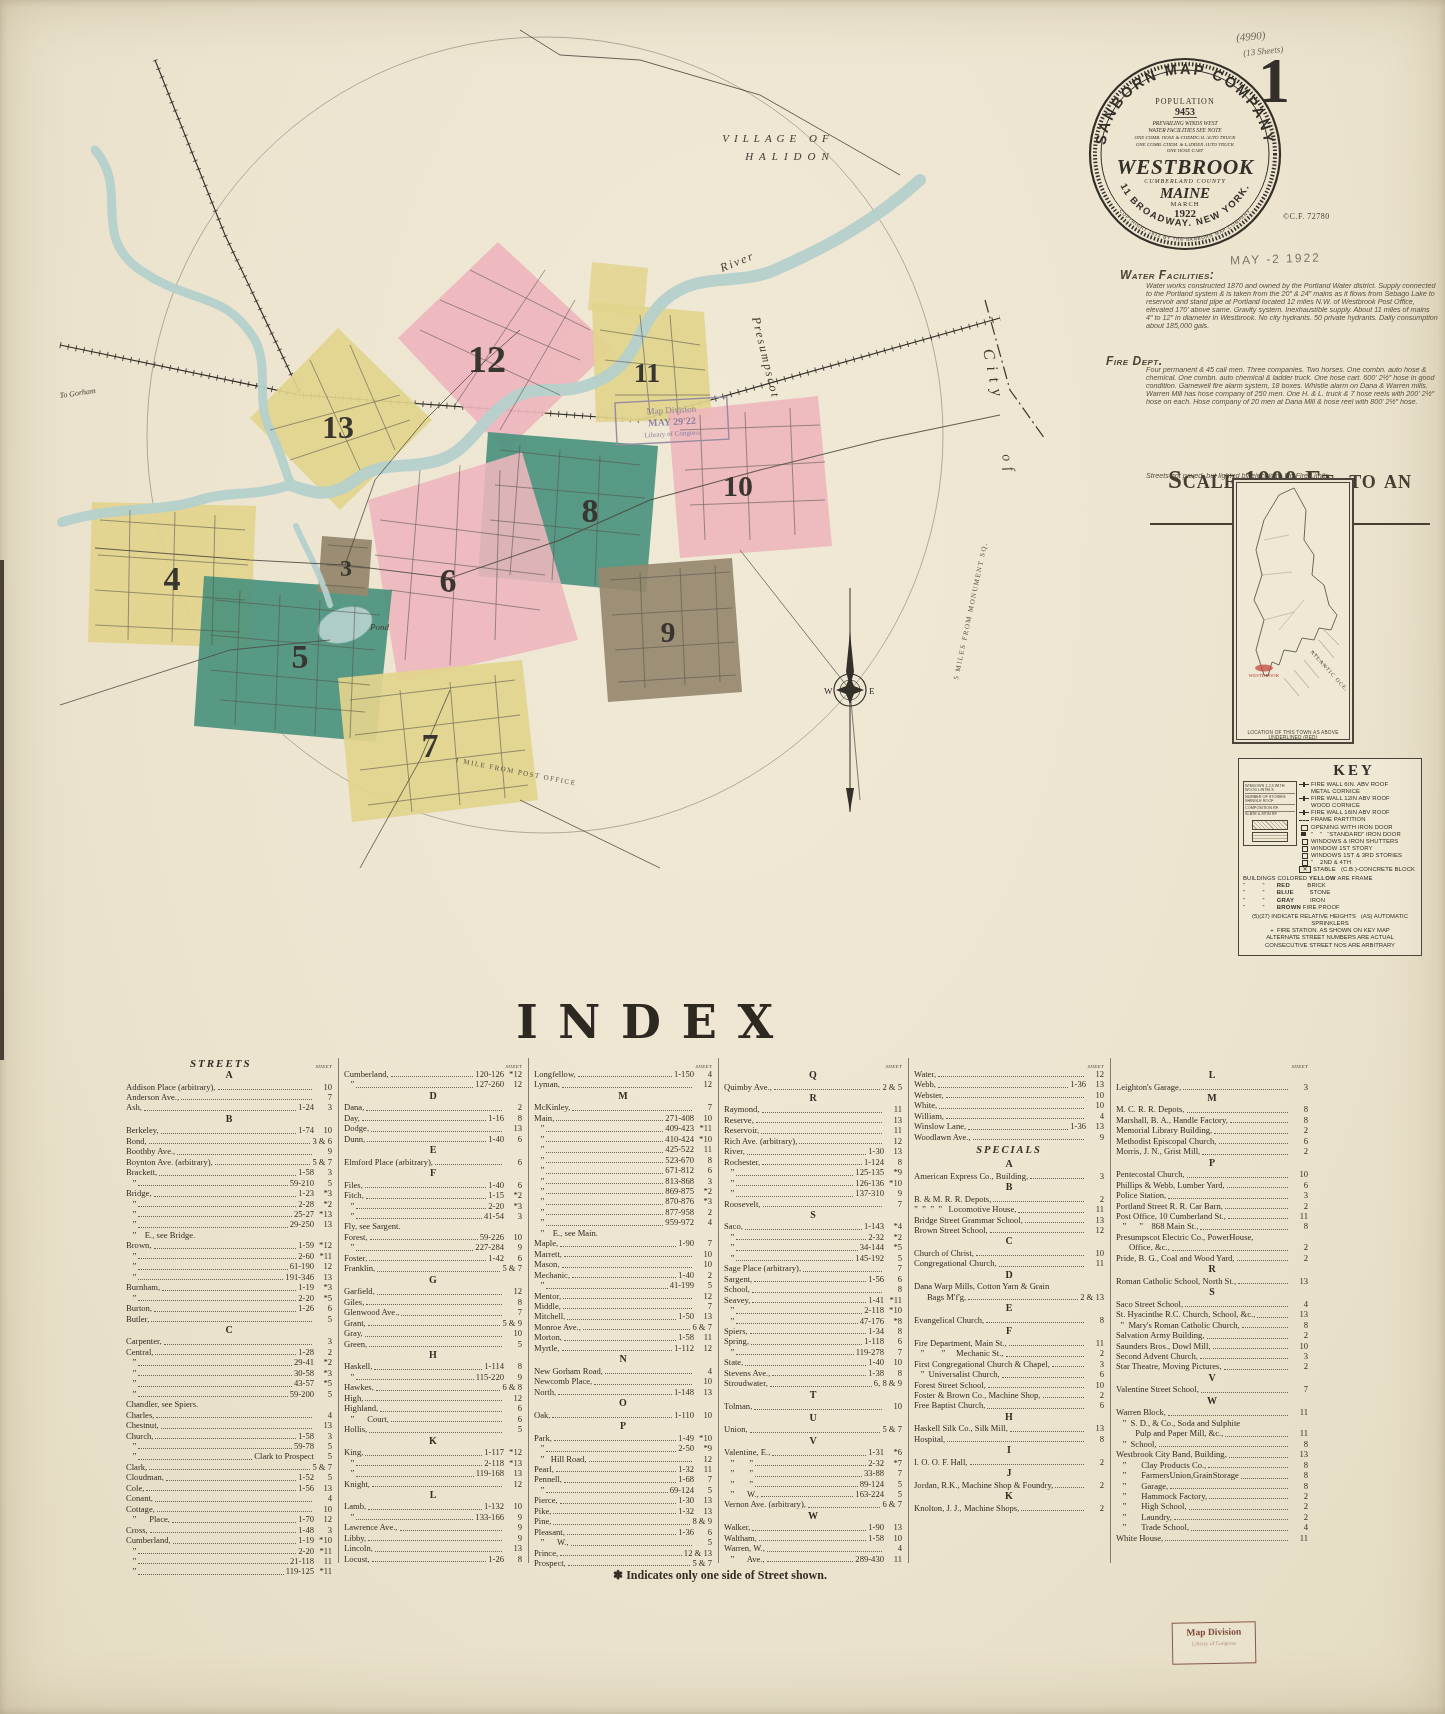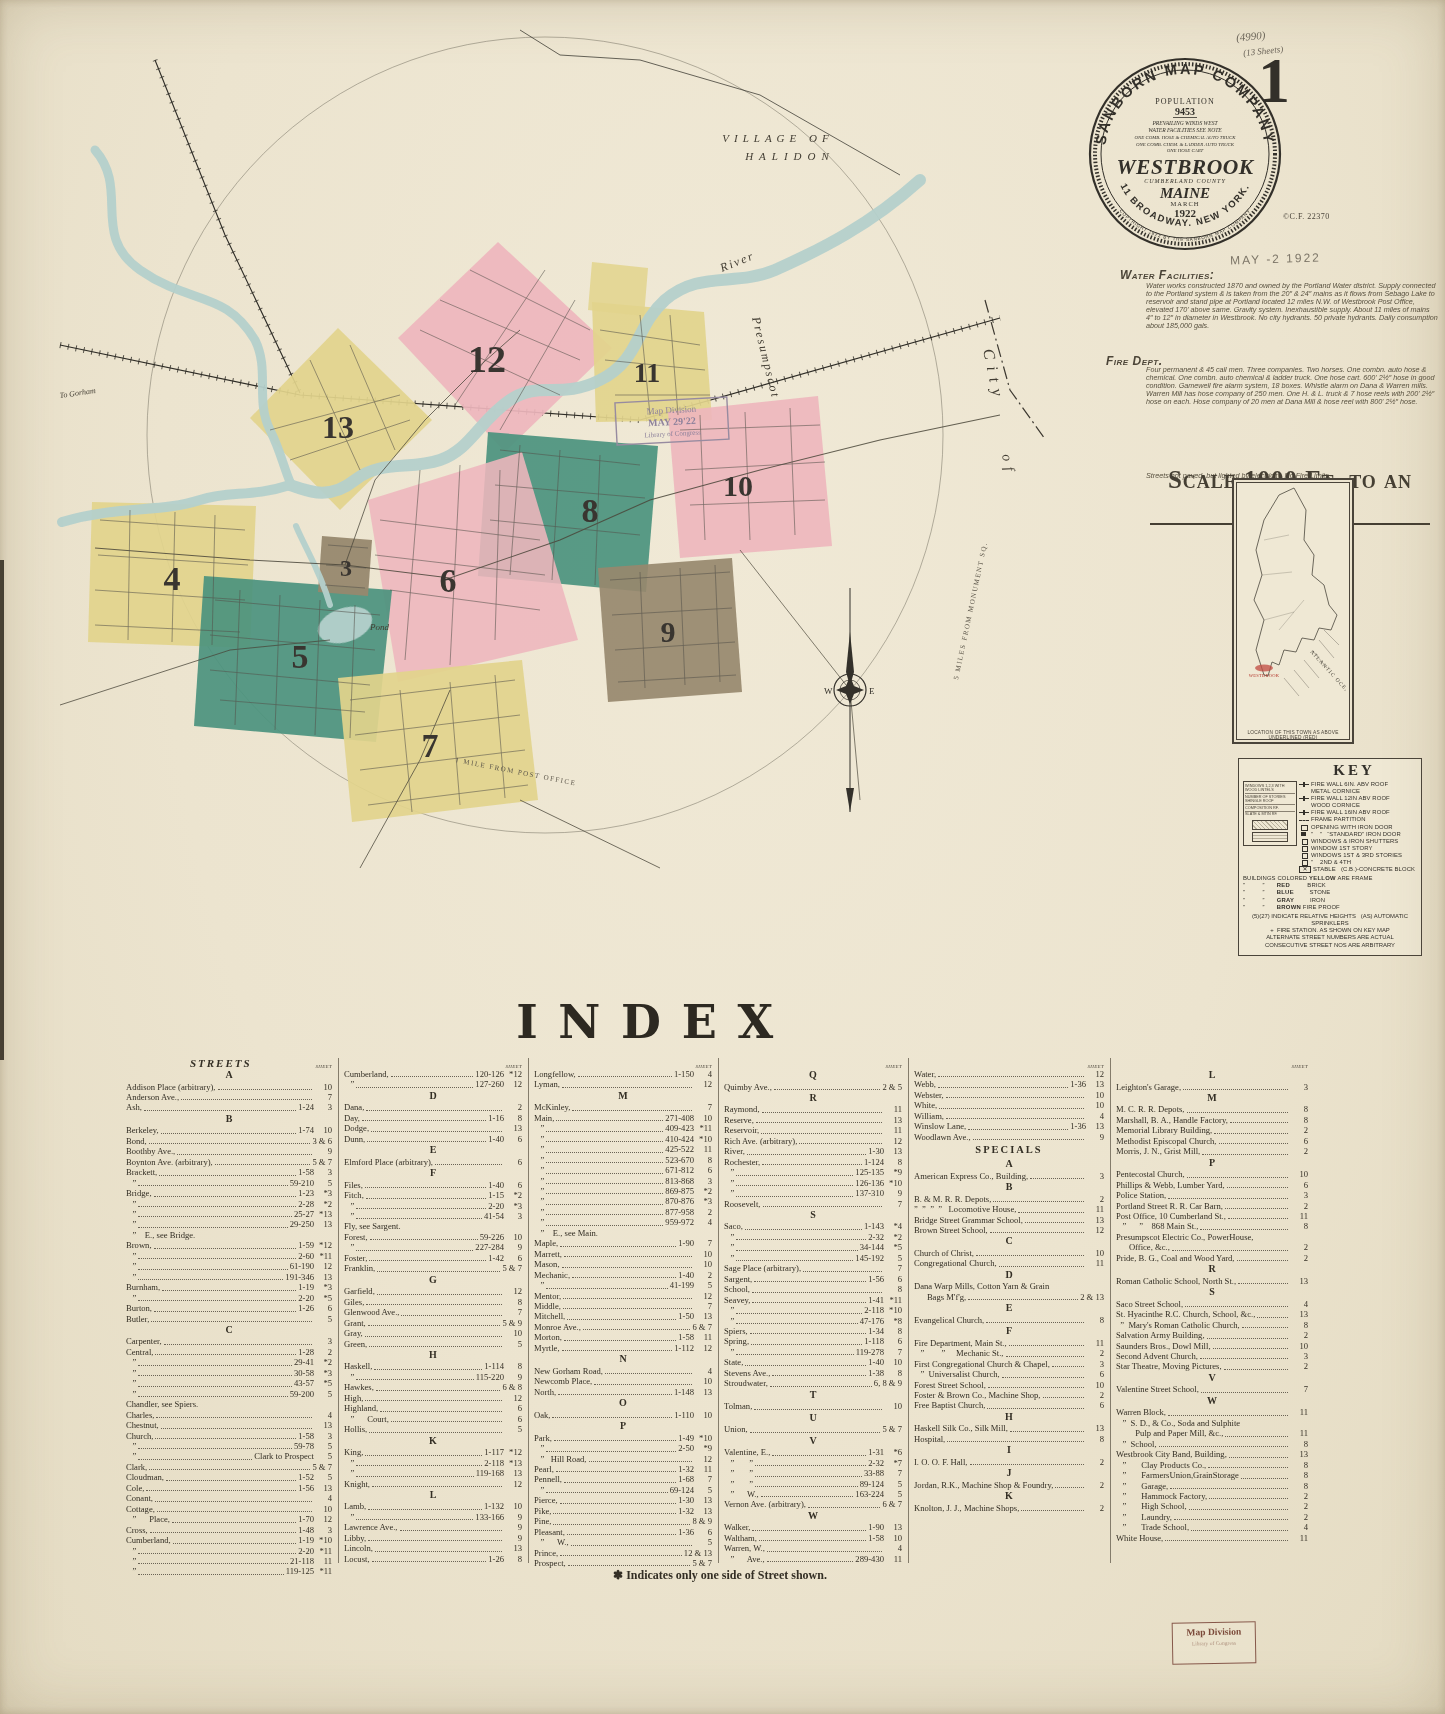--- a/index.html
+++ b/index.html
@@ -52,21 +52,21 @@
   .kcolor b{font-weight:bold;letter-spacing:.3px;}
   .key-foot{margin-top:2px;font-size:5.9px;line-height:7.2px;color:#33302a;font-family:"Liberation Sans",sans-serif;text-align:center;white-space:pre-wrap;}
   
   .index-title{top:995px;left:440px;width:430px;text-align:center;font-size:46px;font-weight:bold;
     letter-spacing:.45em;color:#2d2921;font-family:"DejaVu Serif","Liberation Serif",serif;}
   .icol{position:absolute;top:1058px;font-size:8.6px;color:#332e24;}
   .icol-head{display:flex;justify-content:flex-end;align-items:flex-end;height:11px;font-style:italic;}
   .ihead-title{flex:1;text-align:center;font-weight:bold;font-size:11px;letter-spacing:2px;}
   .ihead-sheet{font-size:5px;letter-spacing:.3px;color:#4a443a;}
   .iletter{text-align:center;font-weight:bold;font-size:10px;line-height:12.5px;}
-  .ispec{text-align:center;font-weight:bold;font-size:10.5px;letter-spacing:2px;line-height:16px;}
+  .ispec{text-align:center;font-weight:bold;font-size:10.5px;letter-spacing:2px;line-height:16px;font-style:italic;}
   .irow{display:flex;align-items:flex-end;line-height:10.45px;white-space:nowrap;}
   .iname{white-space:pre;}
   .ilead{flex:1;border-bottom:1px dotted #6a6355;margin:0 2px 2px 2px;min-width:4px;}
   .irng{white-space:pre;}
   .isht{min-width:18px;text-align:right;white-space:pre;}
   .inote{display:block;white-space:pre;}
   .rule{position:absolute;top:1058px;height:505px;width:0;border-left:1px solid #847c6b;}
   .index-footnote{top:1568px;left:420px;width:600px;text-align:center;font-weight:bold;font-size:12px;color:#332e24;}
   
   .bottom-stamp{top:1622px;left:1172px;width:82px;height:40px;border:1.5px solid #86584a;color:#7b4a3a;
@@ -223,21 +223,21 @@
       <text x="100" y="91.5" font-size="4.9" font-style="italic">ONE COMB. CHEM. &amp; LADDER AUTO TRUCK</text>
       <text x="100" y="98" font-size="4.9" font-style="italic">ONE HOSE CART</text>
       <text x="100" y="120" font-size="21.5" font-weight="bold" font-style="italic" letter-spacing="0.5">WESTBROOK</text>
       <text x="100" y="129" font-size="6" font-style="italic" letter-spacing="1">CUMBERLAND COUNTY</text>
       <text x="100" y="144" font-size="15" font-weight="bold" font-style="italic">MAINE</text>
       <text x="100" y="152" font-size="6.5" letter-spacing="1">MARCH</text>
       <text x="100" y="163" font-size="11" font-weight="bold">1922</text>
     </g>
   </svg>
 
-  <div class="abs copyright-mark">©C.F. 22370</div>
+  <div class="abs copyright-mark">©C.F. 72780</div>
   <div class="abs received-stamp">MAY -2 1922</div>
 
   <div class="abs hand-title water-title">Water Facilities:</div>
   <div class="abs hand-body water-body">Water works constructed 1870 and owned by the Portland Water district. Supply connected to the Portland system &amp; is taken from the 20″ &amp; 24″ mains as it flows from Sebago Lake to reservoir and stand pipe at Portland located 12 miles N.W. of Westbrook Post Office, elevated 170' above same. Gravity system. Inexhaustible supply. About 11 miles of mains 4″ to 12″ in diameter in Westbrook. No city hydrants. 50 private hydrants. Daily consumption about 185,000 gals.</div>
   <div class="abs hand-title fire-title">Fire Dept.</div>
   <div class="abs hand-body fire-body">Four permanent &amp; 45 call men. Three companies. Two horses. One combn. auto hose &amp; chemical. One combn. auto chemical &amp; ladder truck. One hose cart. 600' 2½″ hose in good condition. Gamewell fire alarm system, 18 boxes. Whistle alarm on Dana &amp; Warren mills. Warren Mill has hose company of 250 men. One H. &amp; L. truck &amp; 7 hose reels with 200' 2½″ hose on each. Hose company of 20 men at Dana Mill &amp; hose reel with 800' 2½″ hose.</div>
   <div class="abs hand-body streets-note">Streets not paved, but lighted by electricity. No Fire Limits.</div>
   <div class="abs scale-note">Scale 1000 Ft. to an Inch</div>
 
   <div class="abs inset">

